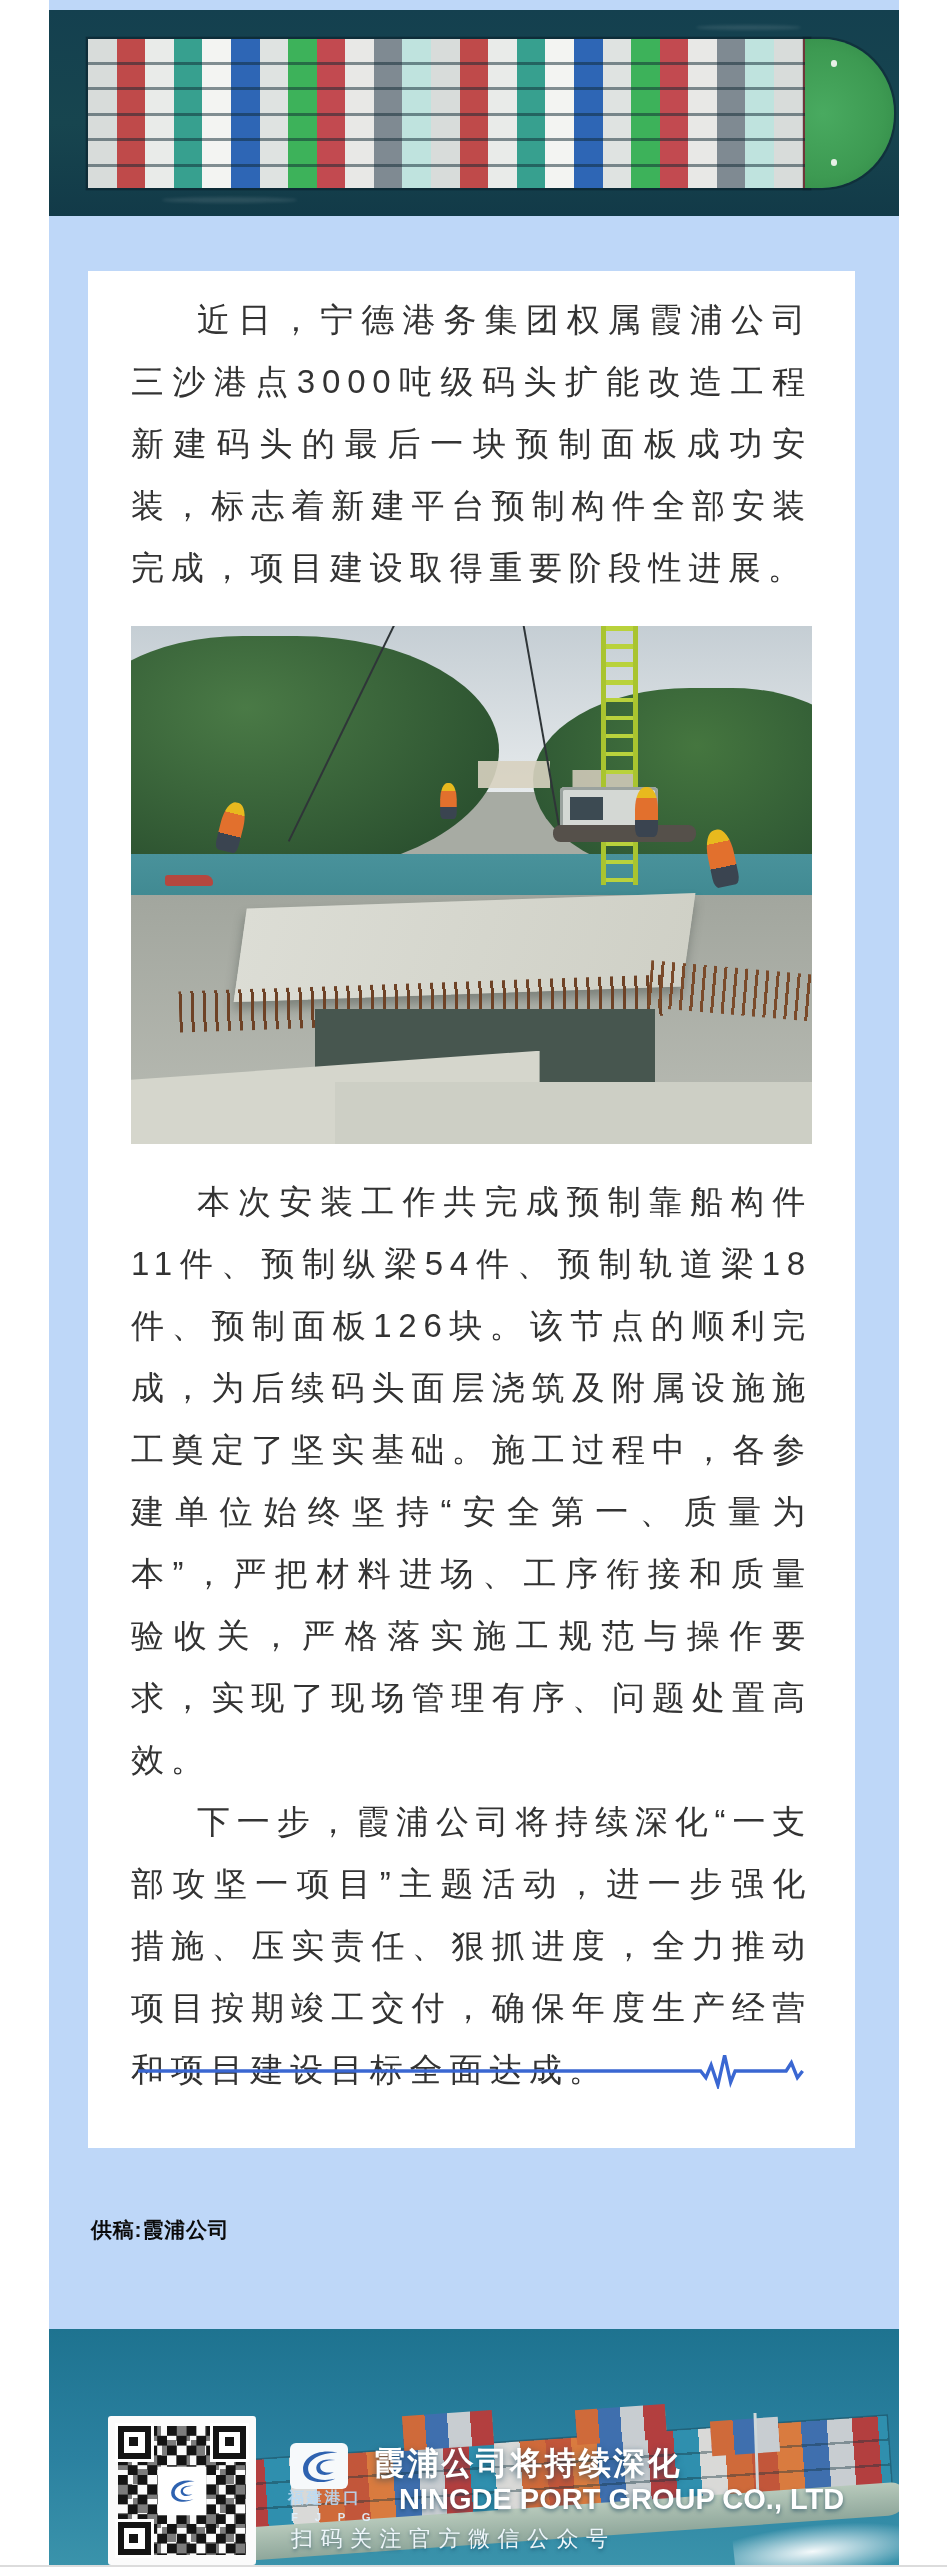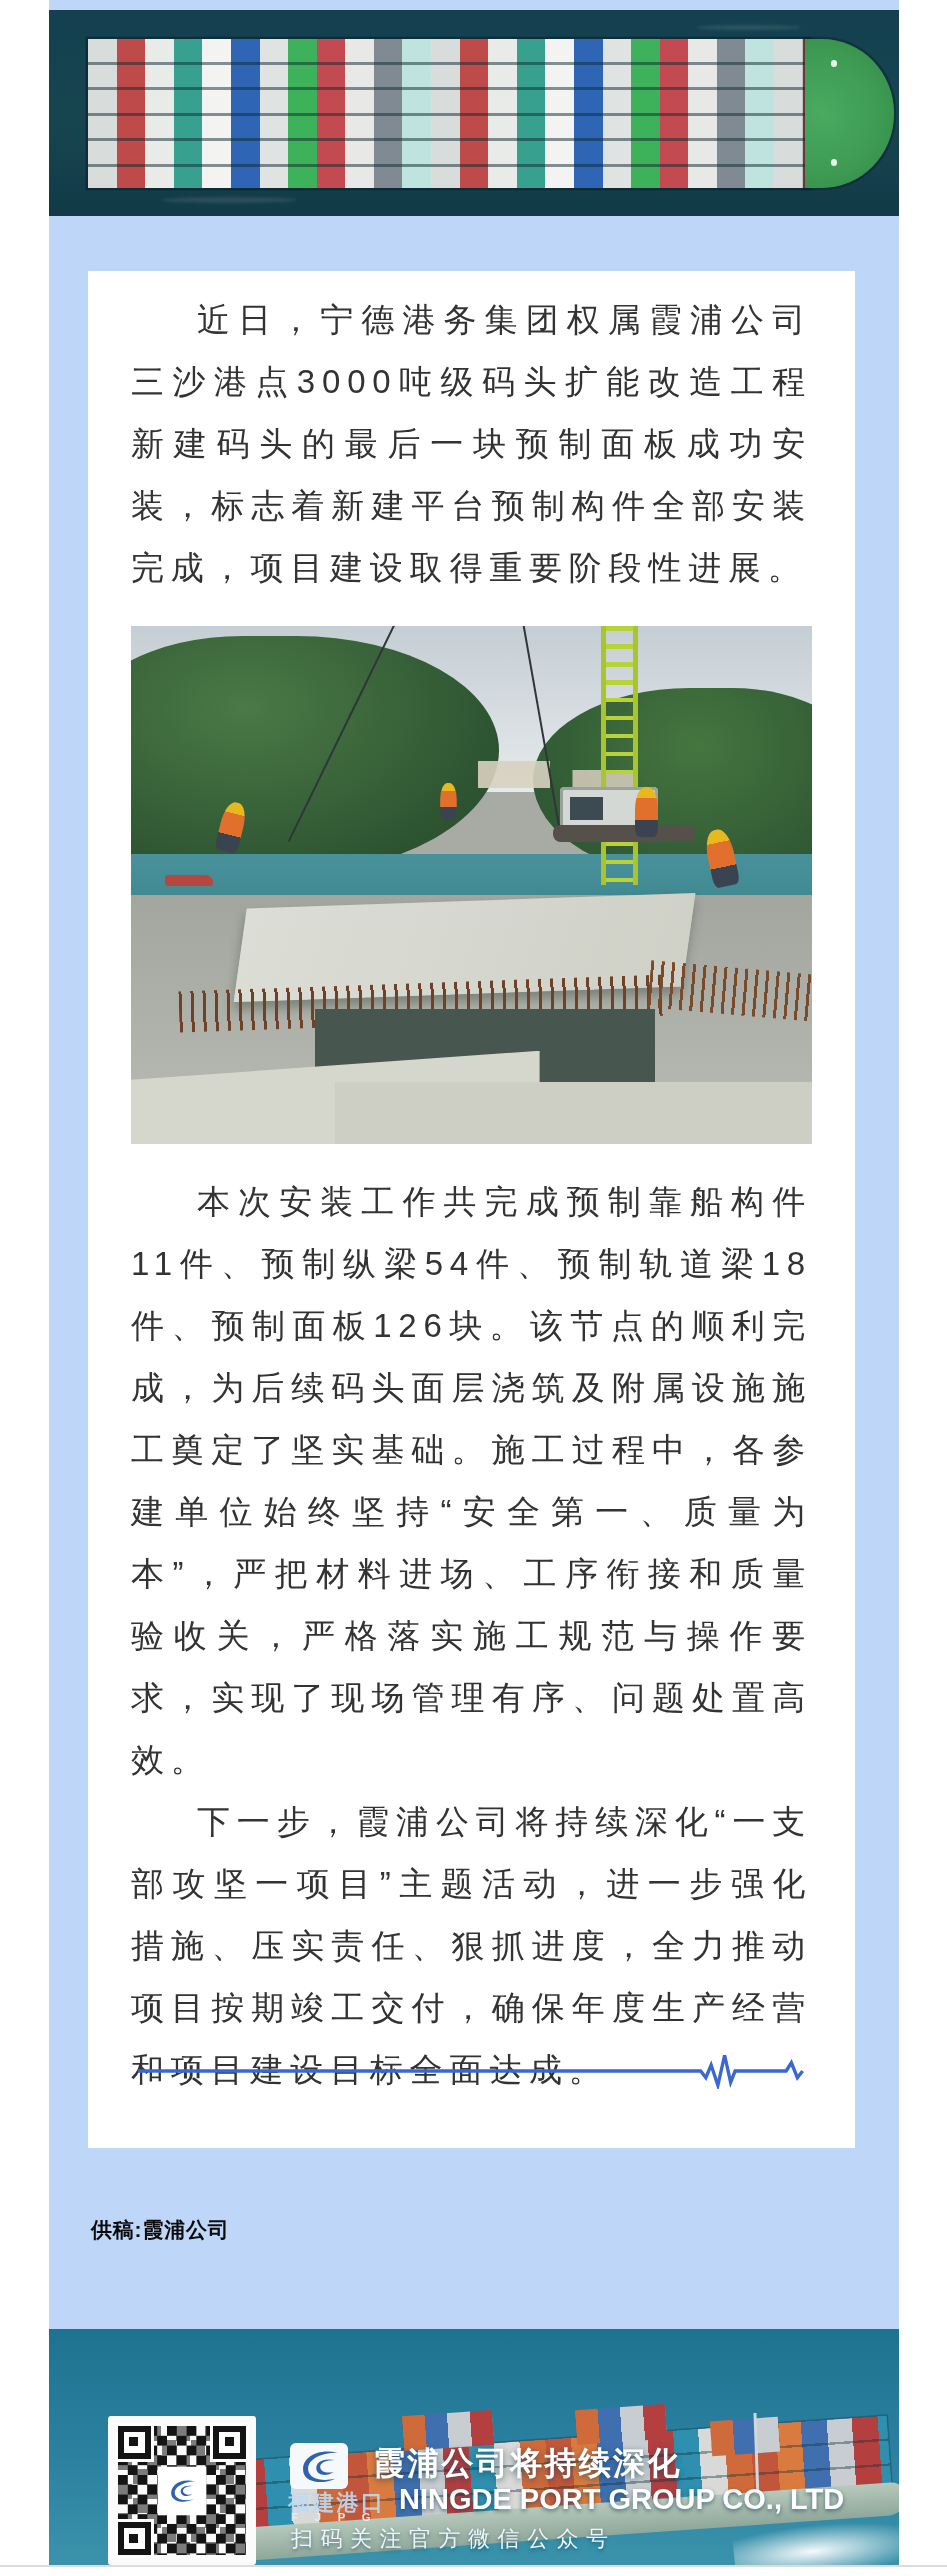--- a/index.html
+++ b/index.html
@@ -132,21 +132,21 @@
     background:repeating-conic-gradient(transparent 0% 25%, #141414 0% 50%);
     background-size:29px 29px;opacity:.55;}
   .qr-finder{position:absolute;width:33px;height:33px;background:#fff;border:6.8px solid #141414;
     box-sizing:border-box;box-shadow:0 0 0 3px #fff;}
   .qr-finder::after{content:"";position:absolute;left:5.3px;top:5.3px;width:9px;height:9px;background:#141414;}
   .qr-center{position:absolute;left:50%;top:50%;width:44px;height:44px;transform:translate(-50%,-50%);
     background:#ffffff;box-shadow:0 0 0 2.3px #fff;display:flex;align-items:center;justify-content:center;}
   
   .ft-logo{position:absolute;left:241px;top:114px;width:58px;height:46px;background:#f6f9fb;
     border-radius:6px;display:flex;align-items:center;justify-content:center;}
-  .ft-small-cn{position:absolute;left:239px;top:159px;font-size:22px;font-weight:bold;
+  .ft-small-cn{position:absolute;left:239px;top:159px;font-size:16px;font-weight:bold;
     color:rgba(185,218,245,.9);letter-spacing:2.3px;}
   .ft-small-en{position:absolute;left:242px;top:182px;font-size:11.3px;font-weight:bold;
     color:rgba(225,242,255,.92);letter-spacing:6.8px;}
   .ft-company-cn{position:absolute;left:324px;top:113px;font-size:32px;font-weight:bold;color:#ffffff;
     letter-spacing:2.3px;text-shadow:0 2.3px 6px rgba(15,60,85,.65);white-space:nowrap;}
   .ft-company-en{position:absolute;left:324px;top:154px;font-size:29px;font-weight:bold;color:#ffffff;
     letter-spacing:0px;text-shadow:0 1.5px 4.5px rgba(15,60,85,.6);white-space:nowrap;margin-left:26px;}
   .ft-scan{position:absolute;left:242px;top:195px;font-size:22px;font-weight:400;color:#eef6fa;
     letter-spacing:7.5px;text-shadow:0 1.5px 3.8px rgba(15,60,85,.55);white-space:nowrap;}
   

